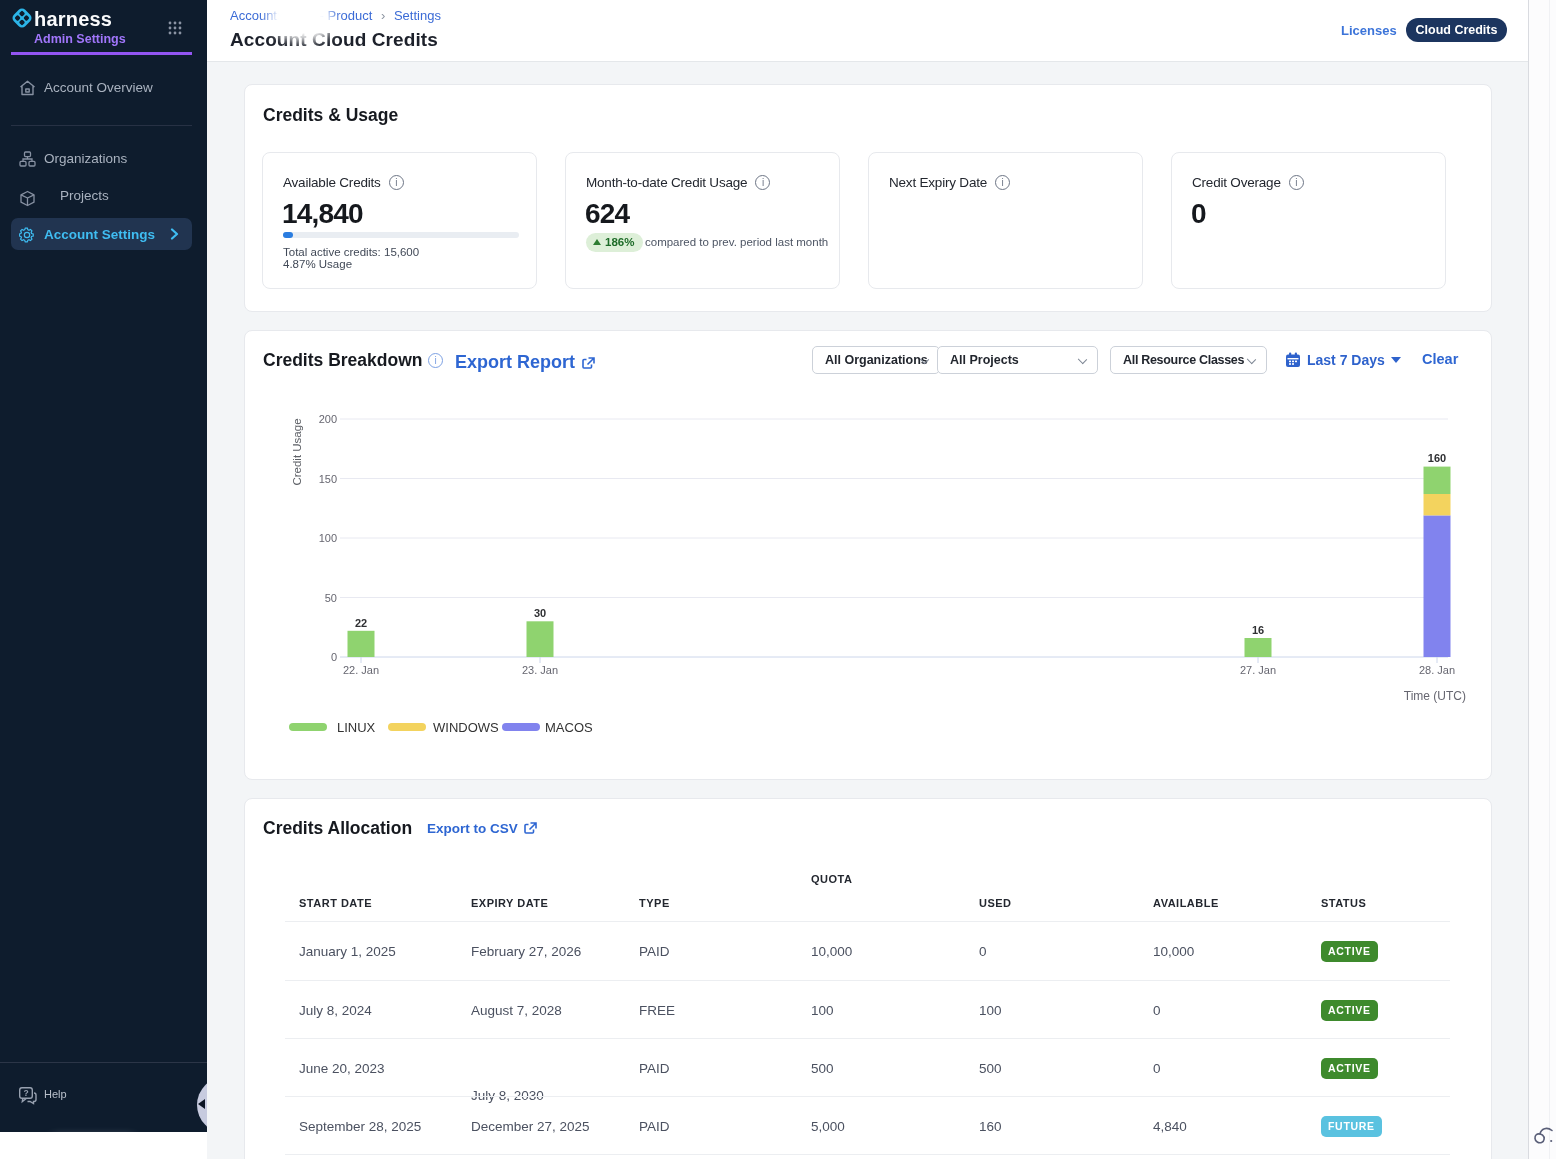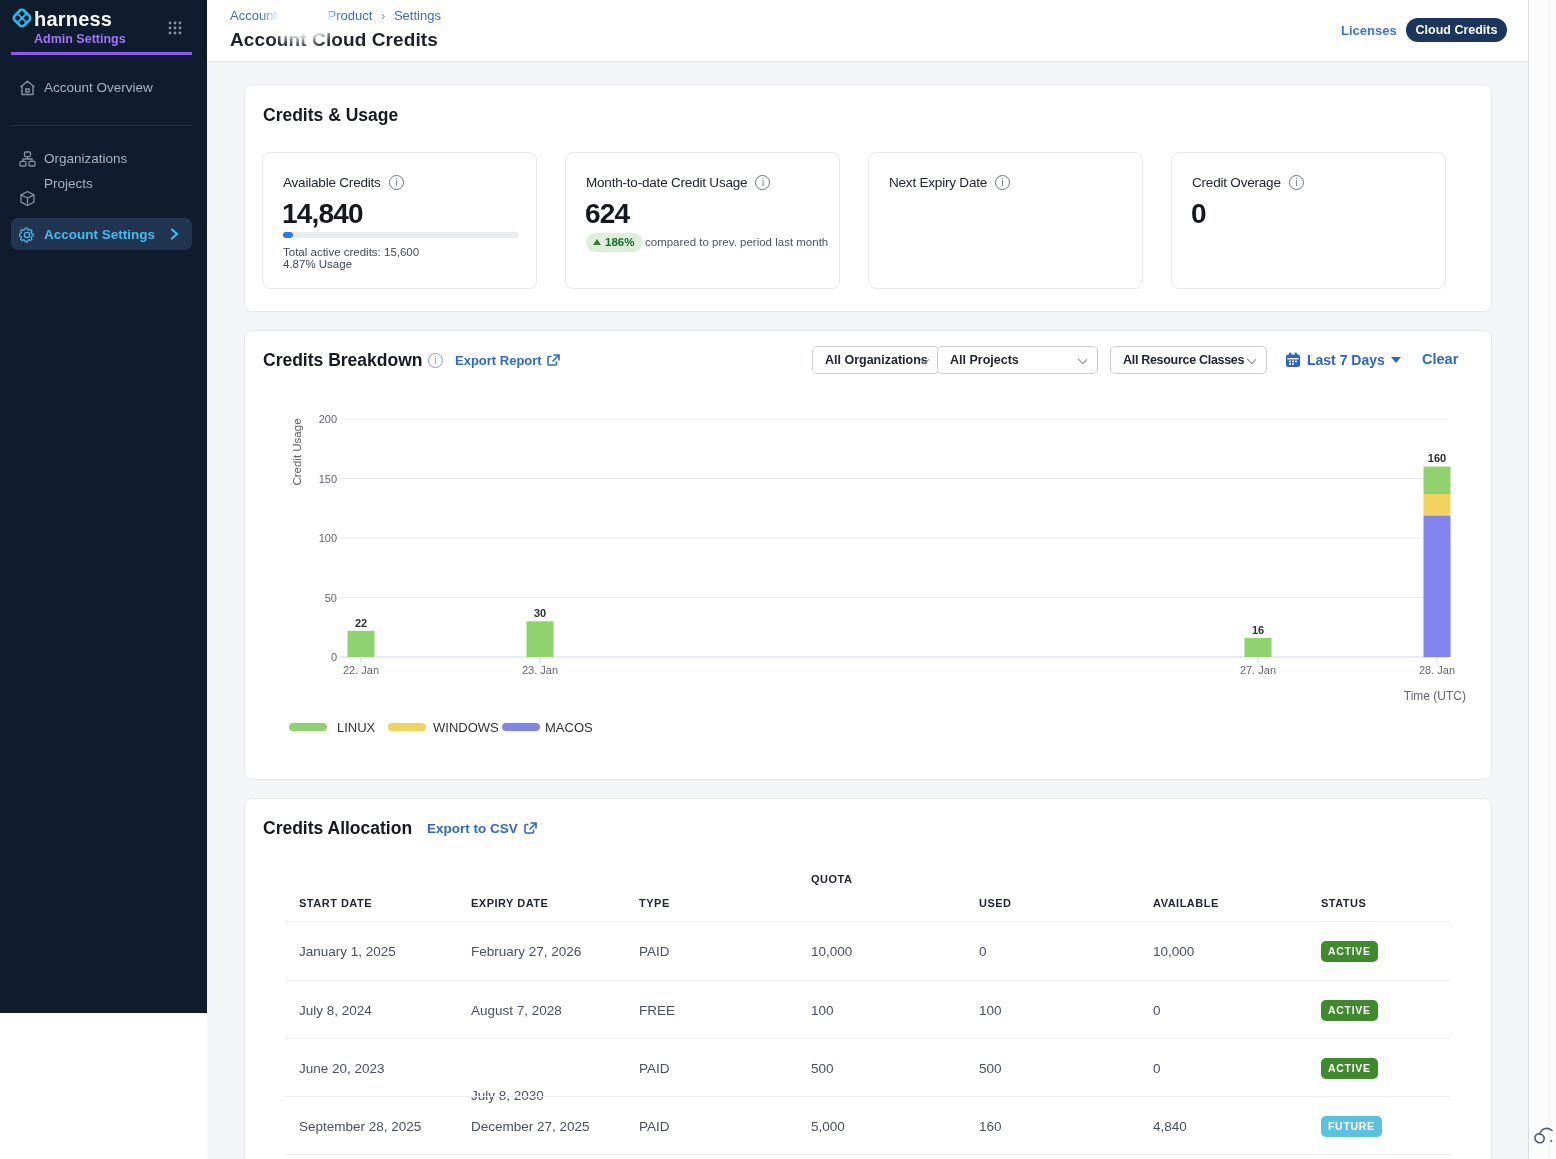--- a/index.html
+++ b/index.html
@@ -39,21 +39,21 @@
   .td { position:absolute; font-size:13.5px; color:#4b5160; }
   .rowline { position:absolute; left:285px; width:1165px; height:1px; background:#eceef1; }
   .badge { position:absolute; height:21px; border-radius:5px; color:#fff; font-size:10.5px; font-weight:bold; letter-spacing:0.7px; line-height:21px; padding:0 7px; }
   .b-active { background:#3e8a2d; }
   .b-future { background:#5ac2e0; }
   
   .strip { position:absolute; left:1529px; top:0; width:27px; height:1159px; background:#fcfcfd; }
   .strip-line { position:absolute; left:1528px; top:0; width:1px; height:1159px; background:#d9dbe0; }
   .strip-line2 { position:absolute; left:1549px; top:0; width:1px; height:1159px; background:#f0f1f4; }
   
-  .sidebar { position:absolute; left:0; top:0; width:207px; height:1013px; background:#0e1c2d; overflow:hidden; }
+  .sidebar { position:absolute; left:0; top:0; width:207px; height:1132px; background:#0e1c2d; overflow:hidden; }
   .s-logo-txt { position:absolute; left:34px; top:8px; font-size:20px; font-weight:bold; color:#fafbfc; letter-spacing:0.2px; }
   .s-admin { position:absolute; left:34px; top:32px; font-size:12.5px; font-weight:bold; color:#a176fb; }
   .s-purple { position:absolute; left:11px; top:52px; width:181px; height:2.5px; background:#9355f2; }
   .s-item { position:absolute; left:44px; font-size:13.5px; color:#a9b2bf; }
   .s-div { position:absolute; left:11px; width:181px; height:1px; background:#273144; }
   .s-sel { position:absolute; left:11px; top:218px; width:181px; height:32px; background:#213450; border-radius:7px; }
   .s-ico { position:absolute; left:19px; }
 </style>
 </head>
 <body>
@@ -90,21 +90,21 @@
     <div class="lbl">Next Expiry Date <i class="info">i</i></div>
   </div>
   <div class="stat" style="left:1171px;">
     <div class="lbl">Credit Overage <i class="info">i</i></div>
     <div class="big">0</div>
   </div>
 
   <div class="card" style="top:330px;height:450px;"></div>
   <div class="card-title" style="left:263px;top:350px;">Credits Breakdown</div>
   <i class="info" style="position:absolute;left:428px;top:353px;border-color:#7da1e3;color:#7da1e3;">i</i>
-  <div class="abs blue-link" style="left:455px;top:352px;font-size:13px;">Export Report
+  <div class="abs blue-link" style="left:455px;top:352px;font-size:18px;">Export Report
     <svg width="13" height="13" viewBox="0 0 13 13" style="position:relative;top:2px;margin-left:2px;">
         <path d="M4.5 2.5 H2 a1 1 0 0 0-1 1 V10 a1 1 0 0 0 1 1 H8.5 a1 1 0 0 0 1-1 V7.5 M6.5 1 H12 V6.5 M11.5 1.5 L5.5 7.5" fill="none" stroke="#2e66d2" stroke-width="1.6"></path>
       </svg>
   </div>
   <div class="dd" style="left:812px;width:128px;">All Organizations<span class="chev"></span></div>
   <div class="dd" style="left:937px;width:161px;">All Projects<span class="chev"></span></div>
   <div class="dd" style="left:1110px;width:157px;letter-spacing:-0.3px;">All Resource Classes<span class="chev"></span></div>
   <svg class="abs" style="left:1285px;top:352px;" width="16" height="16" viewBox="0 0 16 16">
       <rect x="1" y="2.5" width="14" height="12.5" rx="2" fill="#2e62cc"></rect>
       <rect x="4" y="0.5" width="2.2" height="4" rx="1" fill="#2e62cc"></rect>
@@ -277,21 +277,21 @@
         </g>
       </svg>
     <div class="s-item" style="top:151px;">Organizations</div>
 
     <svg class="s-ico" style="top:190px;" width="17" height="17" viewBox="0 0 17 17">
         <g fill="none" stroke="#8791a2" stroke-width="1.3" stroke-linejoin="round">
           <path d="M8.5 1.5 L15 4.8 V12.2 L8.5 15.5 L2 12.2 V4.8 Z"></path>
           <path d="M2 4.8 L8.5 8 L15 4.8 M8.5 8 V15.5"></path>
         </g>
       </svg>
-    <div class="s-item" style="top:176px;">Projects</div>
+    <div class="s-item" style="top:188px;margin-left:16px;">Projects</div>
 
     <div class="s-sel"></div>
     <svg class="s-ico" style="top:227px;" width="16" height="16" viewBox="0 0 24 24">
         <path d="M12 8a4 4 0 1 0 0 8 4 4 0 0 0 0-8zm9.4 5.5-.1-3l-2.4-.8a7 7 0 0 0-.7-1.6l1.2-2.3-2.2-2.2-2.3 1.2a7 7 0 0 0-1.6-.7L12.5 1.6h-3L8.5 4.1a7 7 0 0 0-1.6.7L4.6 3.6 2.4 5.8l1.2 2.3a7 7 0 0 0-.7 1.6l-2.4.8v3l2.4.8c.2.6.4 1.1.7 1.6l-1.2 2.3 2.2 2.2 2.3-1.2c.5.3 1 .5 1.6.7l.9 2.5h3l.9-2.5c.6-.2 1.1-.4 1.6-.7l2.3 1.2 2.2-2.2-1.2-2.3c.3-.5.5-1 .7-1.6z" fill="none" stroke="#3fbdf2" stroke-width="1.8"></path>
       </svg>
     <div class="s-item" style="top:227px;font-weight:bold;color:#3fbdf2;">Account Settings</div>
     <svg class="abs" style="left:170px;top:228px;" width="9" height="12" viewBox="0 0 9 12">
         <path d="M2 1.5 L7 6 L2 10.5" fill="none" stroke="#3fbdf2" stroke-width="2.2" stroke-linecap="round" stroke-linejoin="round"></path>
       </svg>
 

